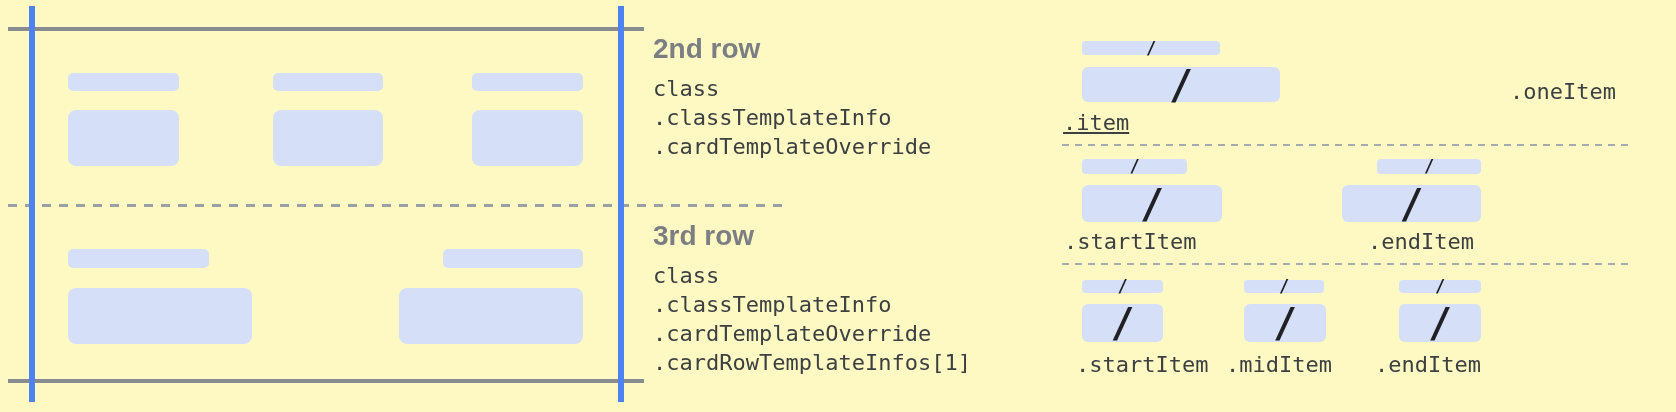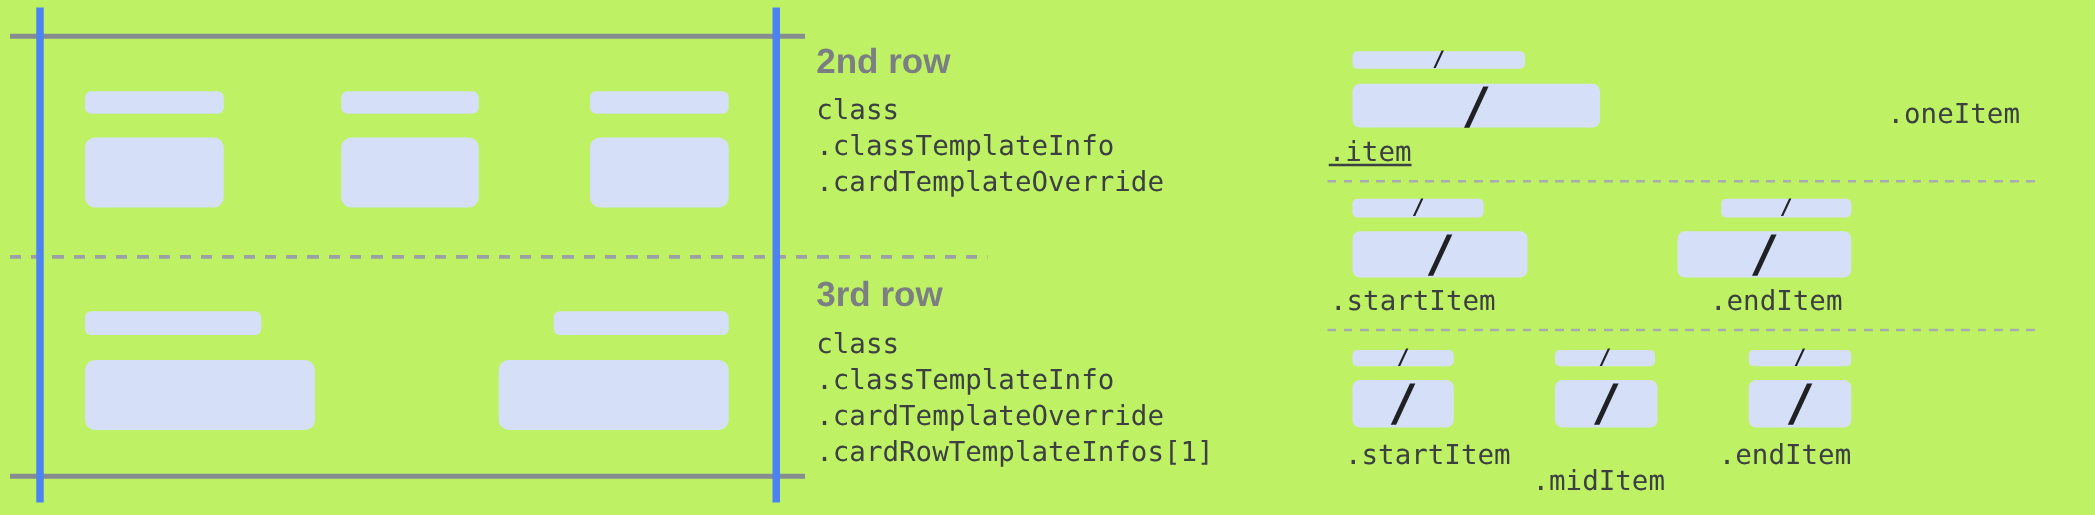--- a/index.html
+++ b/index.html
@@ -7,21 +7,21 @@
     --guide-blue:#4d82f3;
     --frame-gray:#878c91;
     --dash-gray:#9aa0a6;
     --dash-gray-light:#a6abb0;
     --heading-gray:#7b7e83;
     --code-text:#3c4043;
     --slash-color:#202124;
   }
   html,body{margin:0;padding:0;background:#fff;}
   #canvas{
-    position:relative;width:1676px;height:412px;background:#bef264;
+    position:relative;width:1676px;height:412px;background:#fef9c3;
     overflow:hidden;font-family:"Liberation Sans",sans-serif;
   }
   
   .hline{position:absolute;background:var(--frame-gray);}
   .vline{position:absolute;background:var(--guide-blue);}
   .dash-strong{position:absolute;height:3px;
     background:repeating-linear-gradient(90deg,var(--dash-gray) 0 9px,transparent 9px 17px);}
   .dash-light{position:absolute;height:2px;
     background:repeating-linear-gradient(90deg,var(--dash-gray-light) 0 7px,transparent 7px 13px);}
   
@@ -115,16 +115,16 @@
   <div class="bar rlg" style="left:1082px;top:304px;width:81px;height:38px;">
     <span class="slash big">/</span>
   </div>
   <div class="bar rlg" style="left:1244px;top:304px;width:82px;height:38px;">
     <span class="slash big">/</span>
   </div>
   <div class="bar rlg" style="left:1399px;top:304px;width:82px;height:38px;">
     <span class="slash big">/</span>
   </div>
   <div class="mono-label" style="left:1076px;top:352px;">.startItem</div>
-  <div class="mono-label" style="left:1226px;top:373px;">.midItem</div>
+  <div class="mono-label" style="left:1226px;top:352px;">.midItem</div>
   <div class="mono-label" style="left:1375px;top:352px;">.endItem</div>
 
 </div>
 
 </body></html>

